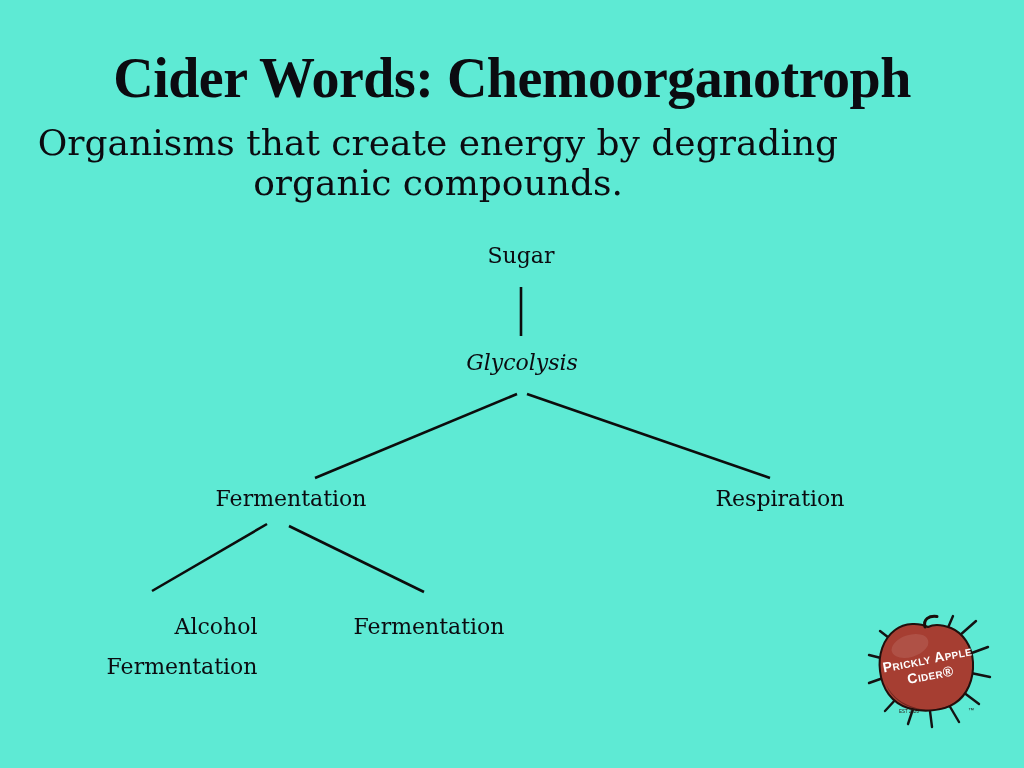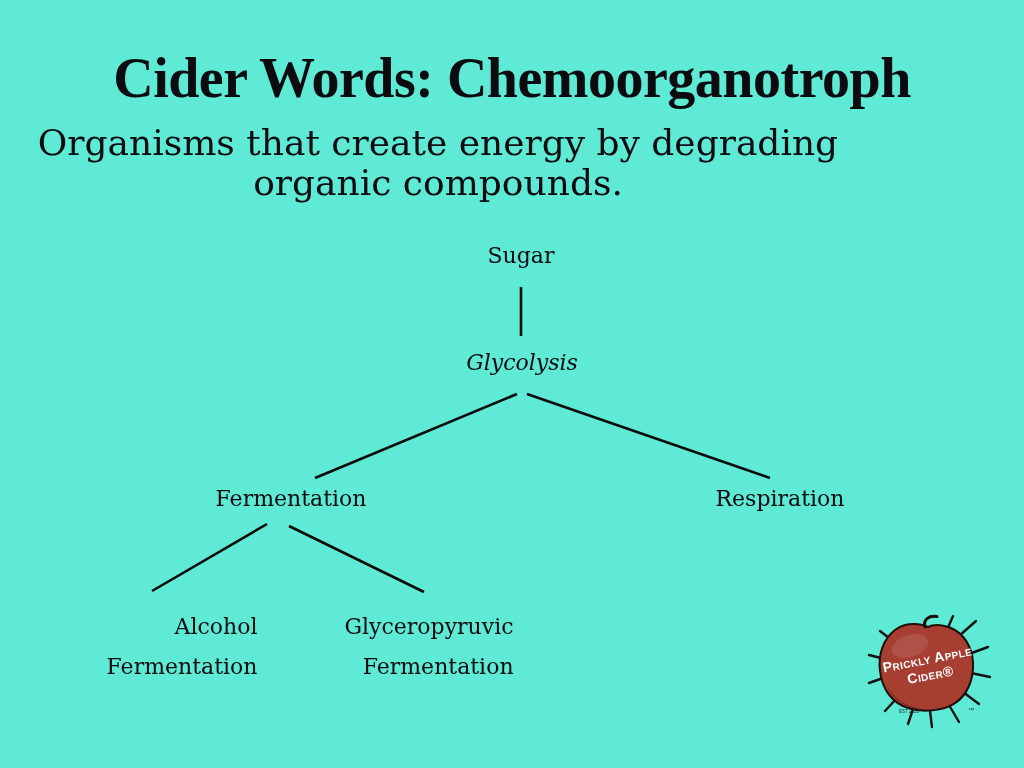--- a/index.html
+++ b/index.html
@@ -87,21 +87,20 @@
   <div class="node" style="left:291px; top:481px;">Fermentation</div>
 
   <div class="node" style="left:780px; top:481px;">Respiration</div>
 
   <div class="node two-line" style="left:162px; top:607px;margin-left:20px;">
     <div>Alcohol</div>
     <div>Fermentation</div>
   </div>
 
   <div class="node two-line" style="left:429px; top:607px;">
-    <div>Glyceropyruvic</div>
     <div>Fermentation</div>
   </div>
 
   <svg class="logo" width="128" height="124" viewBox="0 0 128 124">
 
     <g stroke="#131313" stroke-width="2.4" stroke-linecap="round">
       <line x1="93" y1="26" x2="110" y2="11"></line>
       <line x1="81" y1="20" x2="87" y2="6"></line>
       <line x1="103" y1="44" x2="122" y2="37"></line>
       <line x1="105" y1="63" x2="124" y2="67"></line>

